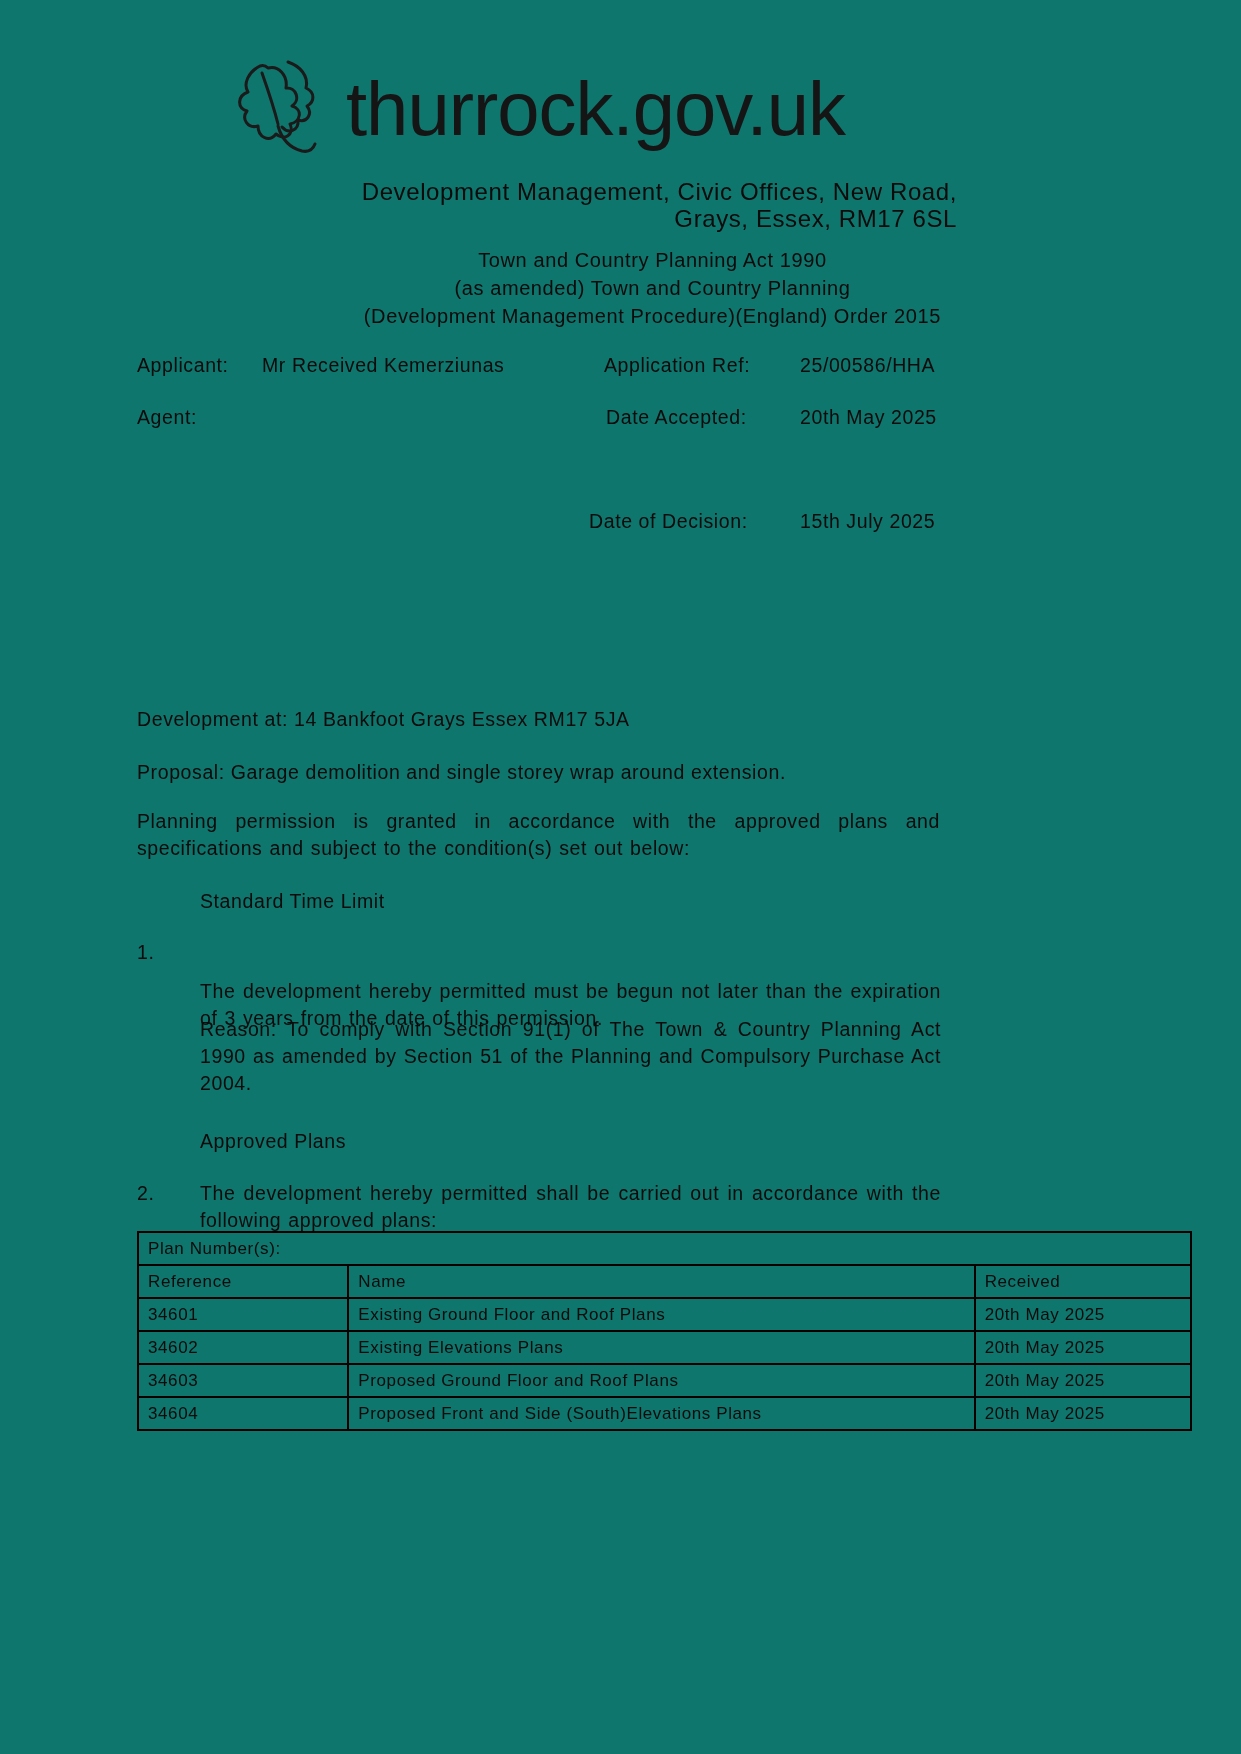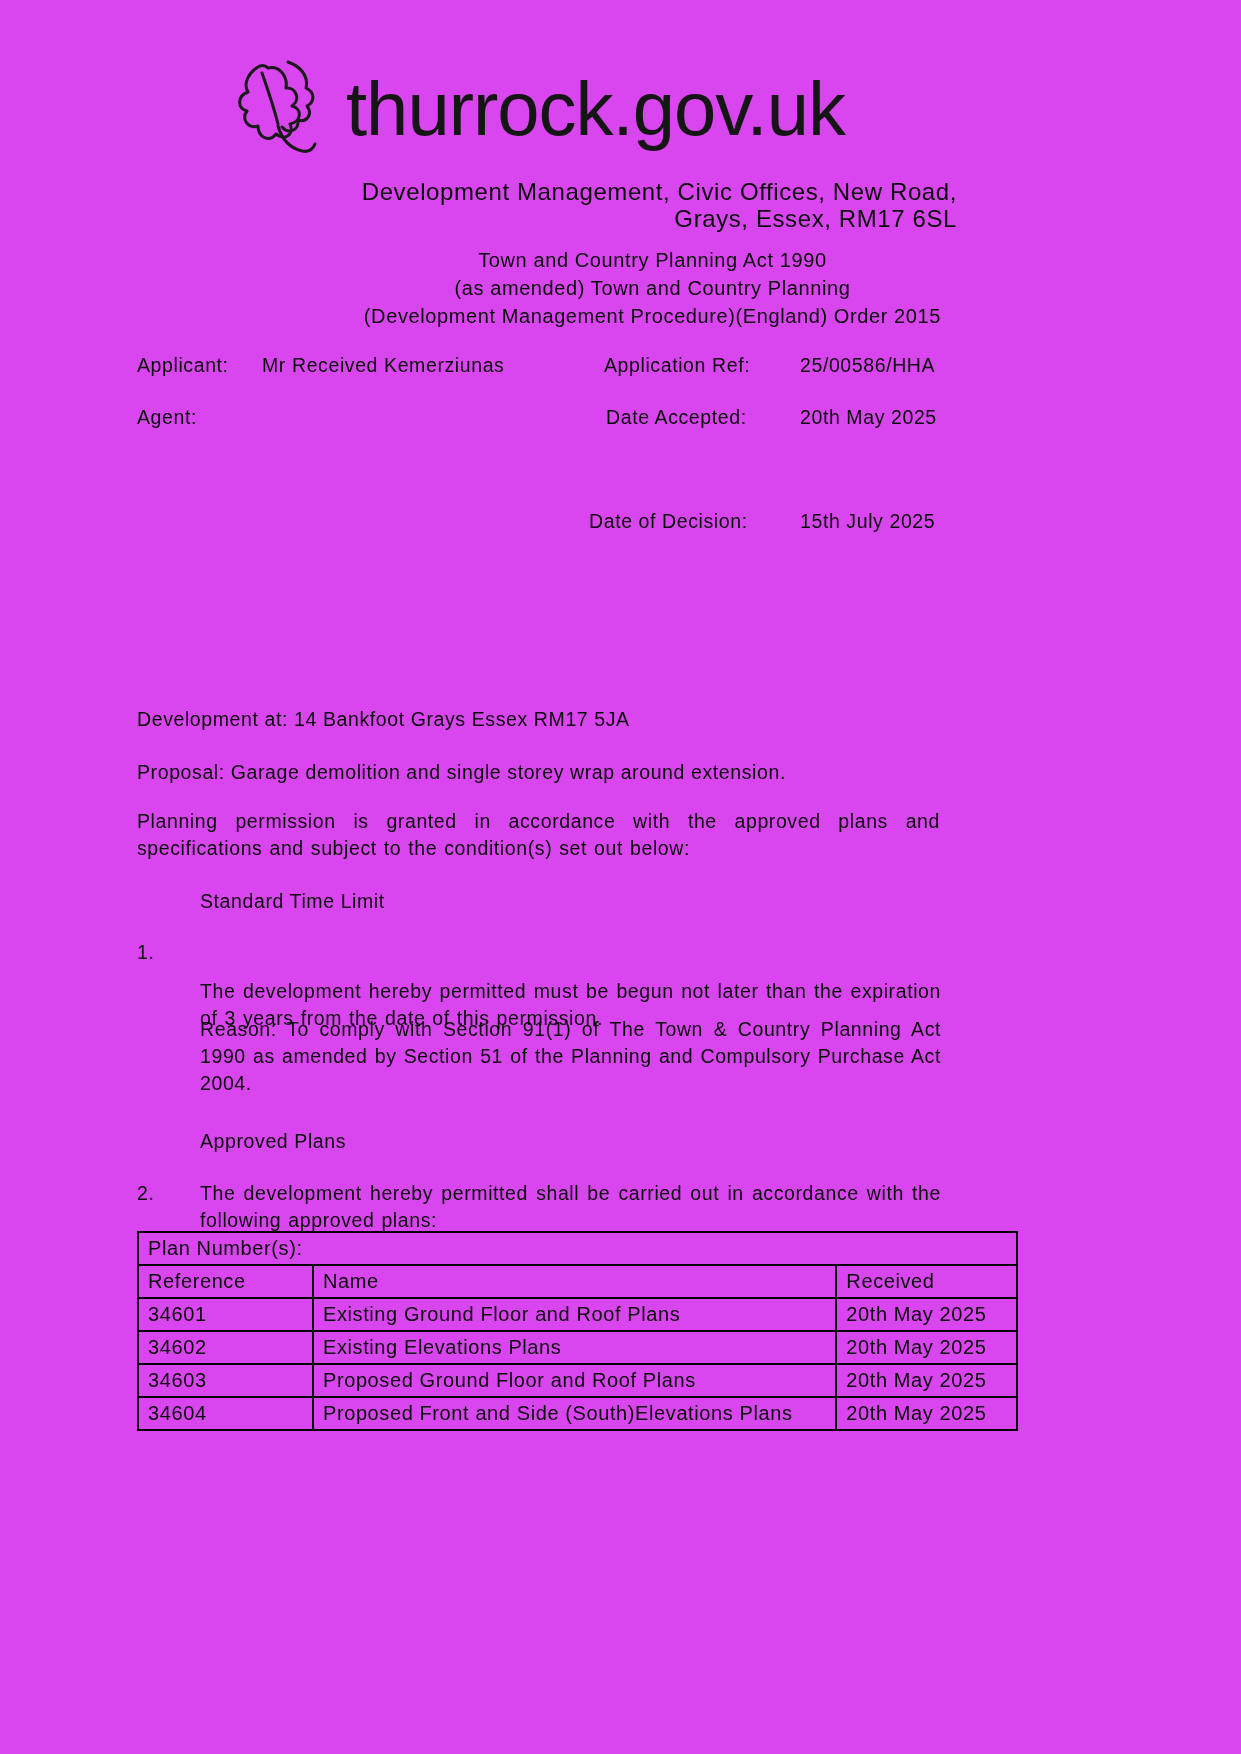--- a/index.html
+++ b/index.html
@@ -1,21 +1,21 @@
 <!DOCTYPE html>
 <html><head>
 <meta charset="utf-8">
 <style>
   * { box-sizing: border-box; }
   html, body { margin: 0; padding: 0; background: #ffffff; }
   .page {
     position: relative;
     width: 1241px;
     height: 1754px;
-    background: #d946ef;
+    background: #0f766e;
     color: #0b0b0b;
     font-family: "Liberation Sans", sans-serif;
     font-size: 19.5px;
     letter-spacing: 0.6px;
     overflow: hidden;
   }
   .abs { position: absolute; }
 
   
   .logo-row { display: flex; align-items: center; gap: 20px; }
@@ -47,22 +47,22 @@
   .para {
     line-height: 27px;
     text-align: justify;
     word-spacing: 1px;
   }
   .cond-number { line-height: 27px; }
 
   
   .plans-table {
     border-collapse: collapse;
-    width: 881px;
-    font-size: 20px;
+    width: 1055px;
+    font-size: 17px;
     letter-spacing: 0.6px;
     color: #0b0b0b;
     padding-left: 22px;
   }
   .plans-table td {
     border: 2px solid #000000;
     padding: 2px 9px;
     height: 33px;
     vertical-align: middle;
     white-space: nowrap;

